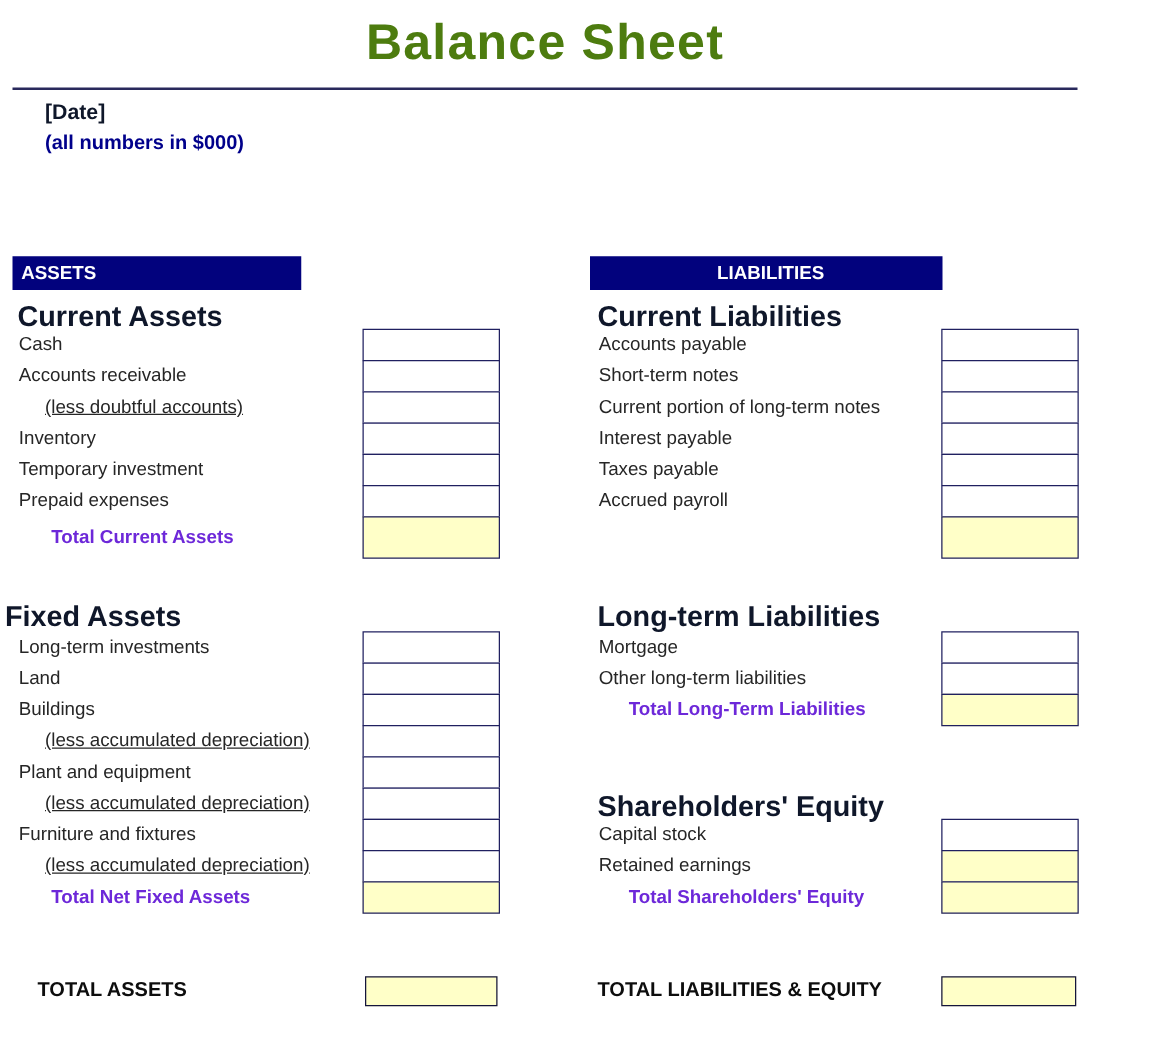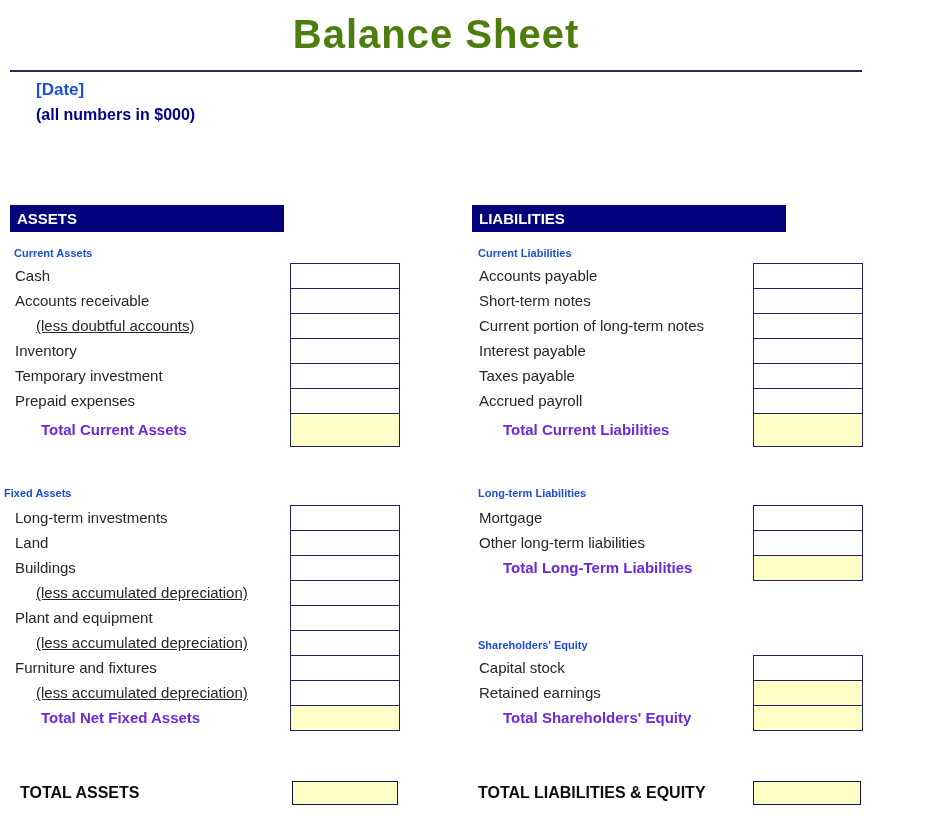--- a/index.html
+++ b/index.html
@@ -2,29 +2,29 @@
 <html><head>
 <meta charset="utf-8">
 <style>
   html,body{margin:0;padding:0;background:#ffffff;}
   .page{position:relative;width:936px;height:831px;background:#ffffff;overflow:hidden;
         font-family:"Liberation Sans","DejaVu Sans",sans-serif;color:#262626;}
 
   .title{position:absolute;top:12px;left:10px;width:852px;text-align:center;
          font-size:40px;font-weight:bold;letter-spacing:1px;color:#4d7c0f;}
   .rule{position:absolute;top:70px;left:10px;width:852px;height:2px;background:#29295C;}
-  .date{position:absolute;top:80px;left:36px;font-size:17px;font-weight:bold;color:#1d4ed8;}
+  .date{position:absolute;top:80px;left:36px;font-size:17px;font-weight:bold;color:#0f172a;}
   .units{position:absolute;top:106px;left:36px;font-size:16px;font-weight:bold;color:#00008B;}
 
   .barhdr{position:absolute;top:205px;height:27px;line-height:27px;box-sizing:border-box;
           background:#02027D;color:#ffffff;font-weight:bold;font-size:15px;padding-left:7px;}
-  .bar-assets{left:10px;width:274px;}
-  .bar-liab{left:472px;width:314px;}
+  .bar-assets{left:10px;width:231px;}
+  .bar-liab{left:472px;width:282px;text-align:center;}
 
-  .heading{position:absolute;font-weight:bold;font-size:11px;color:#1d4ed8;height:22px;line-height:22px;}
+  .heading{position:absolute;font-weight:bold;font-size:23px;color:#0f172a;height:22px;line-height:22px;}
 
   .lbl{position:absolute;height:26px;line-height:26px;font-size:15px;color:#262626;white-space:nowrap;}
   .lbl.ind{font-size:15px;text-decoration:underline;}
   .lbl.tot{font-weight:bold;color:#6d28d9;}
   .lbl.tall{height:34px;line-height:34px;}
 
   .stack{position:absolute;width:110px;}
   .cell{height:26px;box-sizing:border-box;border:1px solid #202060;background:#ffffff;
         margin-top:-1px;font-size:14px;line-height:24px;text-align:right;padding-right:4px;}
   .cell:first-child{margin-top:0;}
@@ -85,33 +85,32 @@
     <div class="cell"></div>
     <div class="cell"></div>
     <div class="cell"></div>
     <div class="cell"></div>
     <div class="cell"></div>
     <div class="cell"></div>
     <div class="cell"></div>
     <div class="cell sum"></div>
   </div>
 
-  <div class="grandlbl" style="left:20px;text-align:right;">TOTAL ASSETS</div>
+  <div class="grandlbl" style="left:30px;text-align:right;">TOTAL ASSETS</div>
   <div class="grandbox" style="left:292px;width:106px;"></div>
 
   <div class="barhdr bar-liab">LIABILITIES</div>
   <div class="heading" style="top:242px;left:478px;">Current Liabilities</div>
 
   <div class="lbl" style="top:263px;left:479px;">Accounts payable</div>
   <div class="lbl" style="top:288px;left:479px;">Short-term notes</div>
   <div class="lbl" style="top:313px;left:479px;">Current portion of long-term notes</div>
   <div class="lbl" style="top:338px;left:479px;">Interest payable</div>
   <div class="lbl" style="top:363px;left:479px;">Taxes payable</div>
   <div class="lbl" style="top:388px;left:479px;">Accrued payroll</div>
-  <div class="lbl tot tall" style="top:413px;left:503px;">Total Current Liabilities</div>
 
   <div class="stack" style="top:263px;left:753px;">
     <div class="cell"></div>
     <div class="cell"></div>
     <div class="cell"></div>
     <div class="cell"></div>
     <div class="cell"></div>
     <div class="cell"></div>
     <div class="cell sum tall"></div>
   </div>

